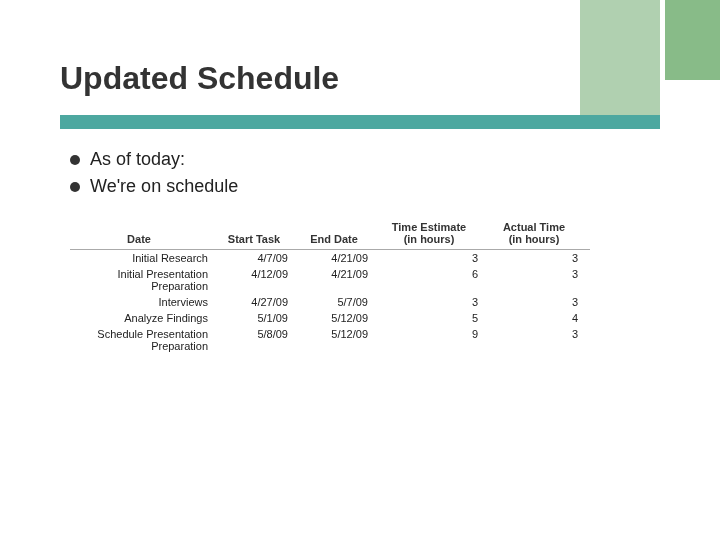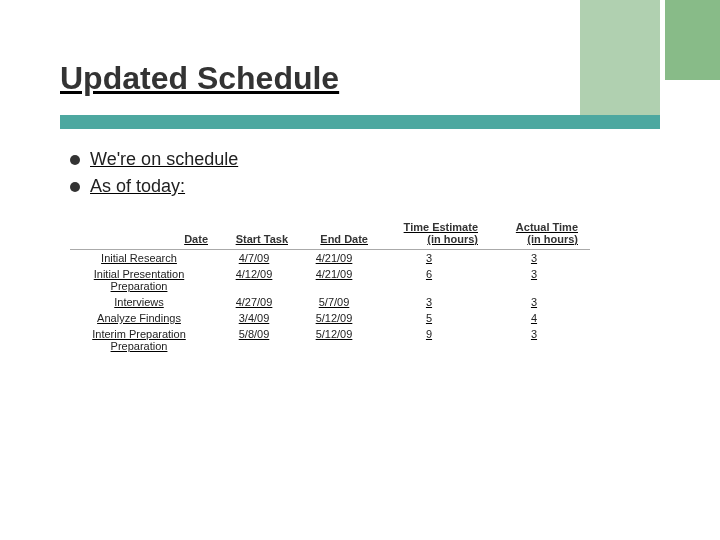--- a/index.html
+++ b/index.html
@@ -40,21 +40,20 @@
       right: 0;
       width: 55px;
       height: 80px;
       background: #6aaa6a;
       opacity: 0.8;
     }
 
     .main-content {
       position: relative;
       padding: 60px 60px 40px 60px;
-      text-decoration: underline;
     }
 
     .page-title {
       font-size: 32px;
       font-weight: bold;
       color: #333333;
       margin-bottom: 18px;
     }
 
     
@@ -95,31 +94,31 @@
       margin-left: 10px;
     }
 
     .schedule-table {
       border-collapse: collapse;
       font-size: 11px;
       color: #222;
     }
 
     .schedule-table th {
-      text-align: right;
+      text-align: center;
       font-weight: bold;
       font-size: 11px;
       color: #333;
       padding: 2px 12px 4px 0;
       vertical-align: bottom;
       border-bottom: 1px solid #aaa;
     }
 
     .schedule-table td {
-      text-align: center;
+      text-align: right;
       padding: 2px 12px 2px 0;
       vertical-align: top;
     }
 
     .schedule-table tr.highlight td {
       color: #cc2200;
       font-weight: bold;
     }
 
     .col-task { width: 150px; }
@@ -137,25 +136,25 @@
 </div>
 
 <div class="main-content">
   <h1 class="page-title">Updated Schedule</h1>
 
   <div class="divider-bar"></div>
 
   <ul class="bullet-list">
     <li>
       <span class="bullet-dot"></span>
-      <span>We're on schedule</span>
+      <span>As of today:</span>
     </li>
     <li>
       <span class="bullet-dot"></span>
-      <span>As of today:</span>
+      <span>We're on schedule</span>
     </li>
   </ul>
 
   <div class="table-container">
     <table class="schedule-table">
       <thead>
         <tr>
           <th class="col-task">Date</th>
           <th class="col-start">Start Task</th>
           <th class="col-end">End Date</th>
@@ -180,27 +179,27 @@
           </tr>
           <tr>
             <td>Interviews</td>
             <td>4/27/09</td>
             <td>5/7/09</td>
             <td>3</td>
             <td>3</td>
           </tr>
           <tr>
             <td>Analyze Findings</td>
-            <td>3/4/09</td>
+            <td>5/1/09</td>
             <td>5/12/09</td>
             <td>5</td>
             <td>4</td>
           </tr>
           <tr>
-            <td>Interim Preparation Preparation</td>
+            <td>Schedule Presentation Preparation</td>
             <td>5/8/09</td>
             <td>5/12/09</td>
             <td>9</td>
             <td>3</td>
           </tr>
         </tbody>
     </table>
   </div>
 </div>
 

